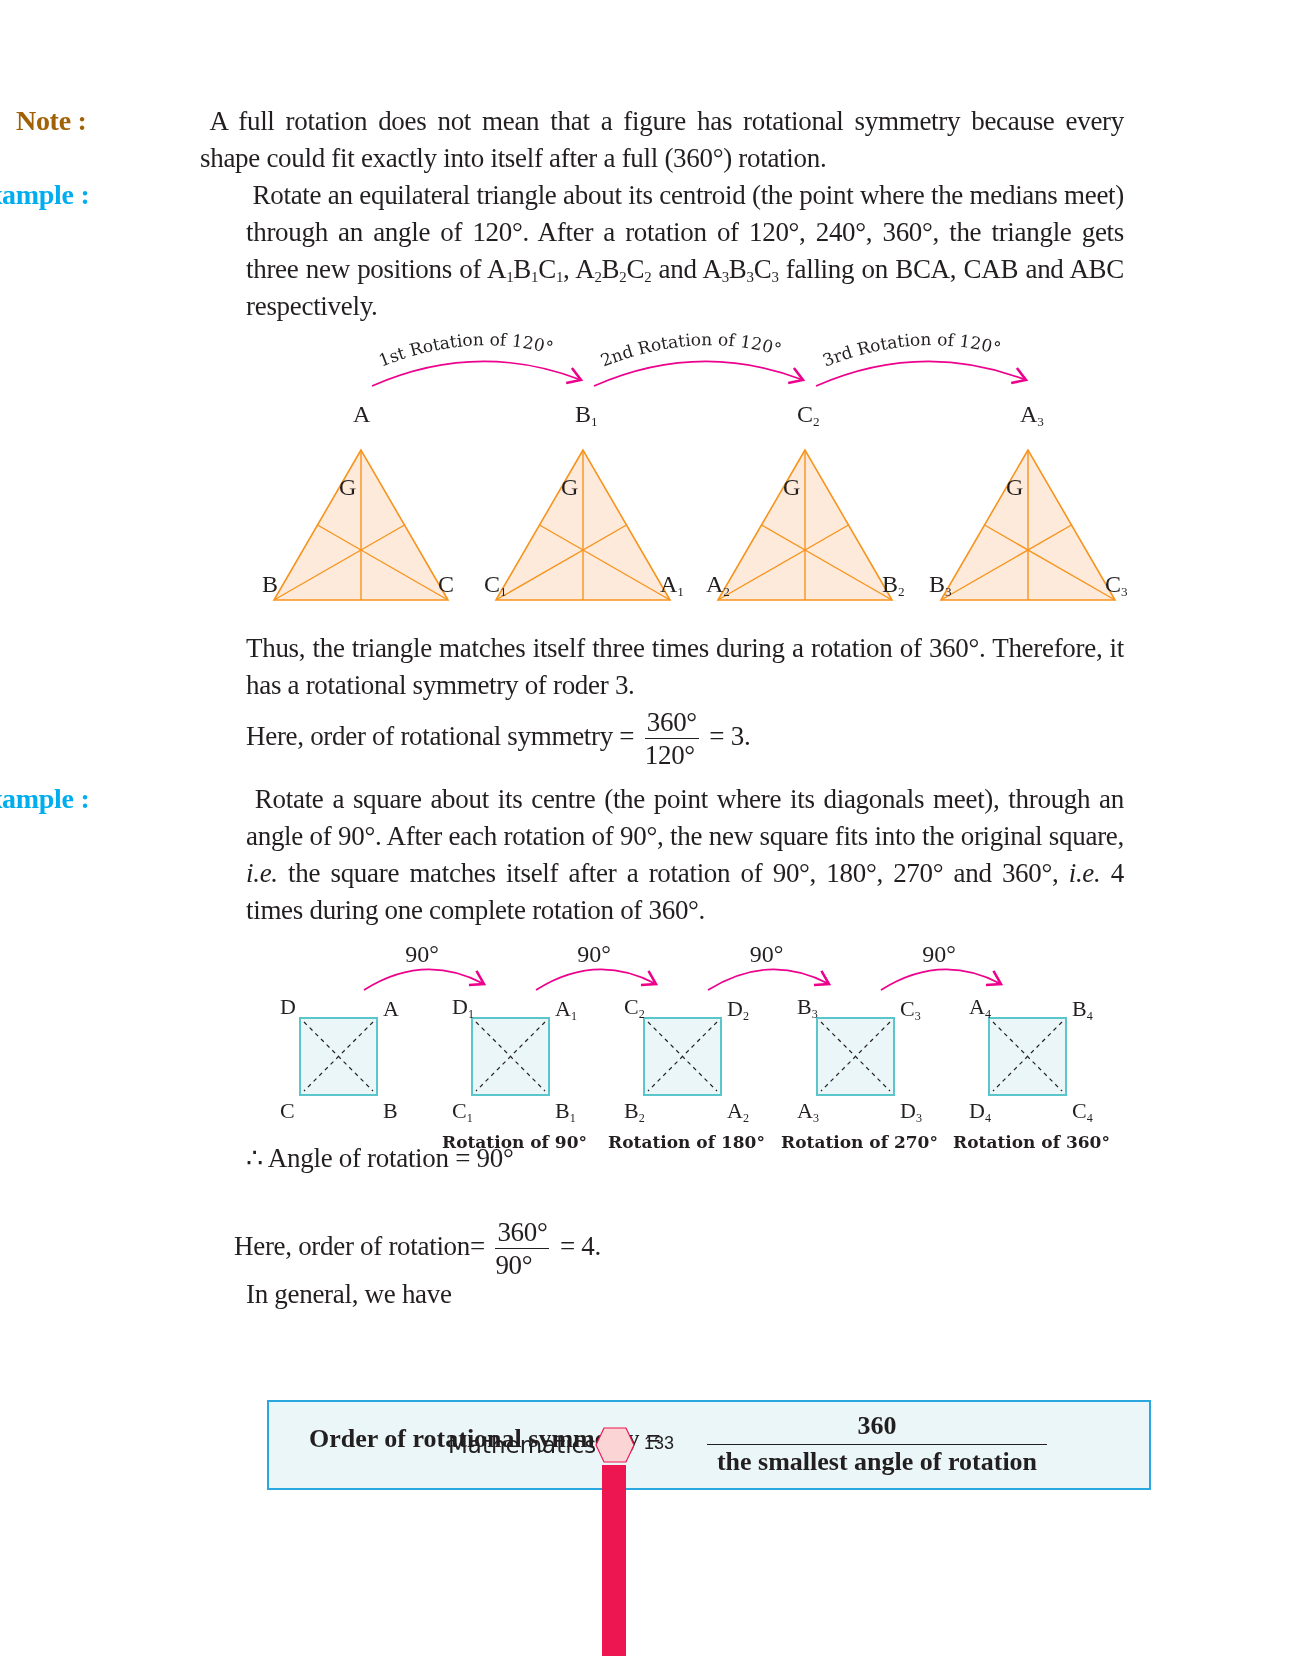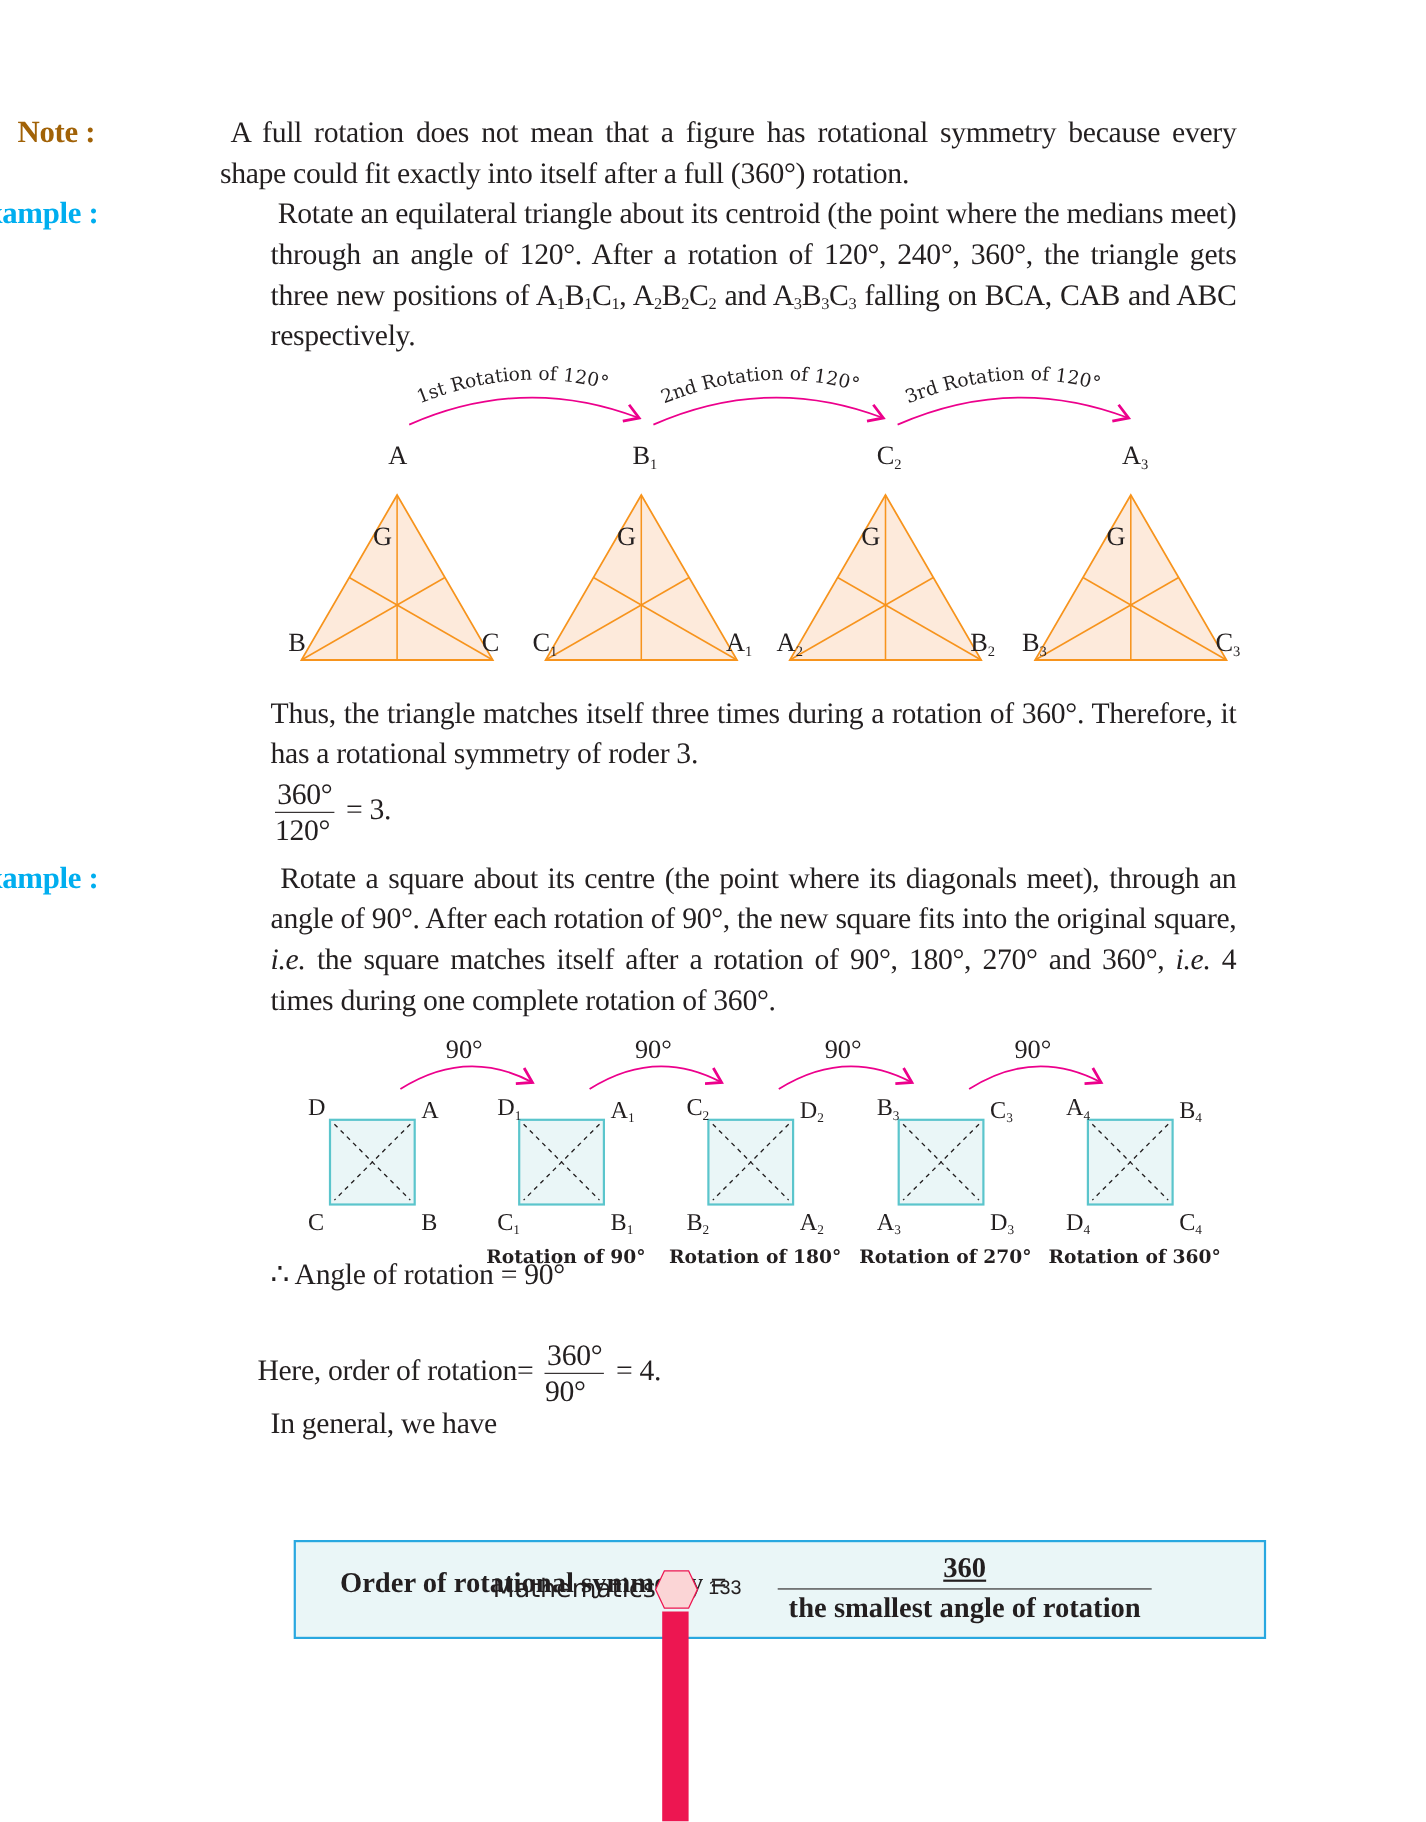--- a/index.html
+++ b/index.html
@@ -86,20 +86,21 @@
     <g>
       <path d="M816,56 Q921,10 1026,50" fill="none" stroke="#ec008c" stroke-width="1.6" marker-end="url(#ah)"></path>
       <path id="tp2" d="M818,40 Q921,-4 1016,30" fill="none"></path>
       <text font-size="17" font-family="DejaVu Serif, serif" fill="#231f20"><textPath href="#tp2" startOffset="4%">3rd Rotation of 120°</textPath></text>
     </g>
   </svg>
 
 <div class="abs para" style="left:246px;top:630px;width:878px;">Thus, the triangle matches itself three times during a rotation of 360°. Therefore, it has a rotational symmetry of roder 3.</div>
 
 <div class="abs para" style="left:246px;top:706px;white-space:nowrap;">
+  <span>Here, order of rotational symmetry =</span>
   <span class="frac">
     <span class="num">360°</span>
     <span class="den">120°</span>
   </span>
   <span>= 3.</span>
 </div>
 
 <div class="abs para" style="left: 108px; top: 780px; width: 878px; padding-left: 138px; text-indent: -138px;">
   <span class="lead ex-lead" style="display:inline-block;width:138px;">Example :</span><span id="ex2text"> Rotate a square about its centre (the point where its diagonals meet), through an angle of 90°. After each rotation of 90°, the new square fits into the original square, <i>i.e.</i> the square matches itself after a rotation of 90°, 180°, 270° and 360°, <i>i.e.</i> 4 times during one complete rotation of 360°.</span>
 </div>
@@ -186,21 +187,21 @@
     <span class="den">90°</span>
   </span>
   <span>= 4.</span>
 </div>
 
 <div class="abs para" style="left:246px;top:1276px;">In general, we have</div>
 
 <div class="box">
   <div class="abs" style="left:40px;top:22px;font-weight:bold;font-size:26px;white-space:nowrap;">Order of rotational symmetry =</div>
   <div class="abs" style="left:438px;top:6px;width:340px;text-align:center;font-weight:bold;font-size:26px;">
-    <div style="border-bottom:1.5px solid #231f20;line-height:36px;text-decoration:underline;">360</div>
+    <div style="border-bottom:1.5px solid #231f20;line-height:36px;">360</div>
     <div style="line-height:34px;white-space:nowrap;">the smallest angle of rotation</div>
   </div>
 </div>
 
 <div class="footer-text" style="left:448px;top:1432px;">Mathematics - 5</div>
 <svg class="abs" style="left:590px;top:1424px;" width="50" height="232">
   <polygon points="6,21 14,4 36,4 44,21 36,38 14,38" fill="#fbd5d6" stroke="#ed1651" stroke-width="1.2"></polygon>
   <rect x="12" y="41" width="24" height="191" fill="#ed1651"></rect>
 </svg>
 <div class="abs" style="left:590px;top:1433px;width:50px;text-align:center;font-family:Liberation Sans, sans-serif;font-size:18px;padding-left:44px;">133</div>

